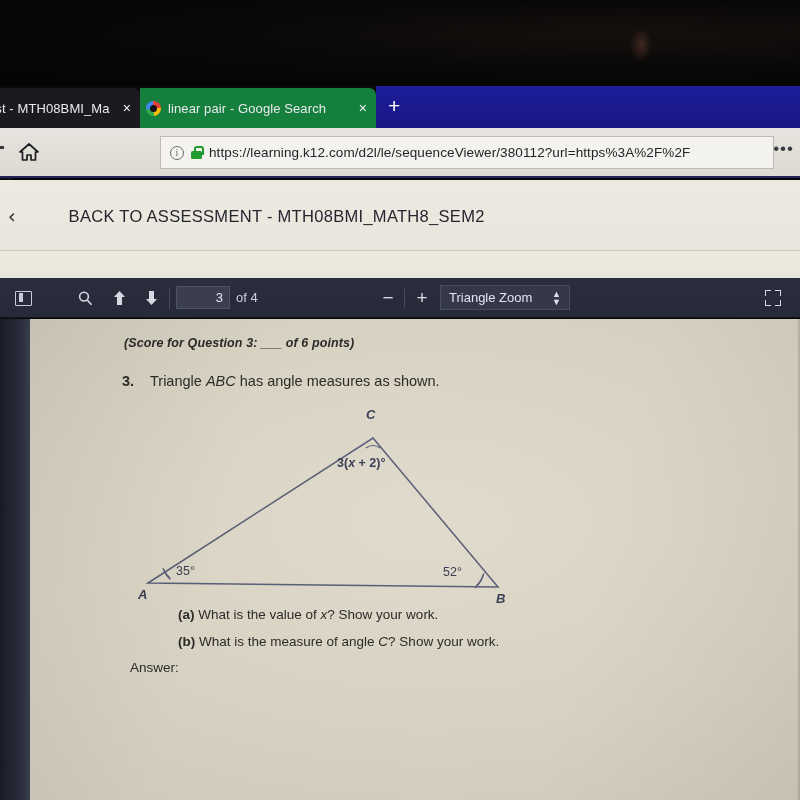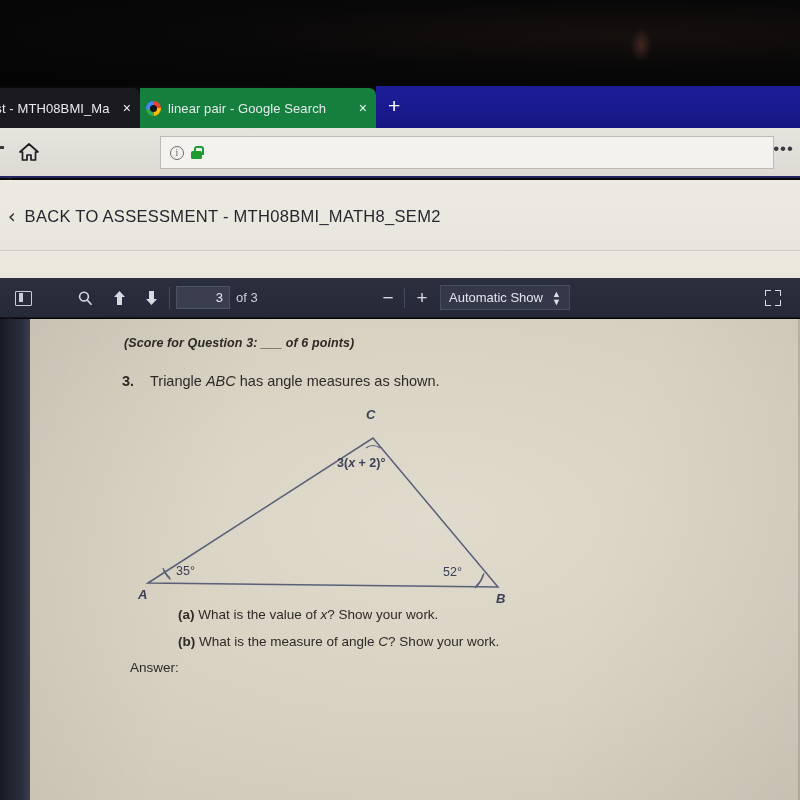--- a/index.html
+++ b/index.html
@@ -123,21 +123,21 @@
     position: absolute; left: 0; top: 180px; width: 800px; height: 72px;
     background: linear-gradient(180deg,#edeae2 0%,#e8e5dd 100%);
     display: flex; align-items: center;
     padding-left: 8px;
   }
   .chev-back {
     color: #2b2b33; font-size: 19px; line-height: 19px; margin-right: 9px;
     font-family: "DejaVu Sans", sans-serif;
   }
   .breadcrumb-text {
-    color: #26262e; font-size: 16.5px; letter-spacing: .3px;
+    color: #26262e; font-size: 16.5px; letter-spacing: .3px; margin-left: 44px;
   }
   .hairline {
     position: absolute; left: 0; top: 250px; width: 800px; height: 1px;
     background: #cfcdc6;
   }
   .gap-strip {
     position: absolute; left: 0; top: 251px; width: 800px; height: 27px;
     background: linear-gradient(180deg,#eceade 0%,#e9e7db 100%);
   }
 
@@ -276,20 +276,21 @@
 
     <div class="home-icon">
       <svg width="22" height="22" viewBox="0 0 22 22">
         <path d="M11 3 L20 11 L17.5 11 L17.5 19 L13 19 L13 14 L9 14 L9 19 L4.5 19 L4.5 11 L2 11 Z" fill="none" stroke="#1d1d22" stroke-width="1.7" stroke-linejoin="round"></path>
       </svg>
     </div>
 
     <div class="urlbar">
       <span class="info-icon">i</span>
       <span class="lock-icon"></span>
+      <span class="url-text">https://learning.k12.com/d2l/le/sequenceViewer/380112?url=https%3A%2F%2F</span>
     </div>
 
     <div class="ellipsis">•••</div>
   </div>
 
   <div class="breadcrumb-bar">
     <span class="chev-back">‹</span>
     <span class="breadcrumb-text">BACK TO ASSESSMENT - MTH08BMI_MATH8_SEM2</span>
   </div>
   <div class="hairline"></div>
@@ -316,28 +317,28 @@
 
     <div class="tb-btn tb-down">
       <svg width="15" height="16" viewBox="0 0 15 16">
         <path d="M7.5 15 L13 9 L10 9 L10 1 L5 1 L5 9 L2 9 Z" fill="#d6d8e2"></path>
       </svg>
     </div>
 
     <div class="tb-sep"></div>
 
     <div class="page-input">3</div>
-    <div class="page-total">of 3</div>
+    <div class="page-total">of 4</div>
 
     <div class="tb-btn tb-minus">−</div>
     <div class="tb-sep2"></div>
     <div class="tb-btn tb-plus">+</div>
 
     <div class="zoom-select">
-      <span>Automatic Show</span>
+      <span>Triangle Zoom</span>
       <span class="zoom-arrows">▲<br>▼</span>
     </div>
 
     <div class="tb-btn tb-full">
       <span class="full-glyph">
           <i></i>
           <i></i>
           <i></i>
           <i></i>
         </span>

